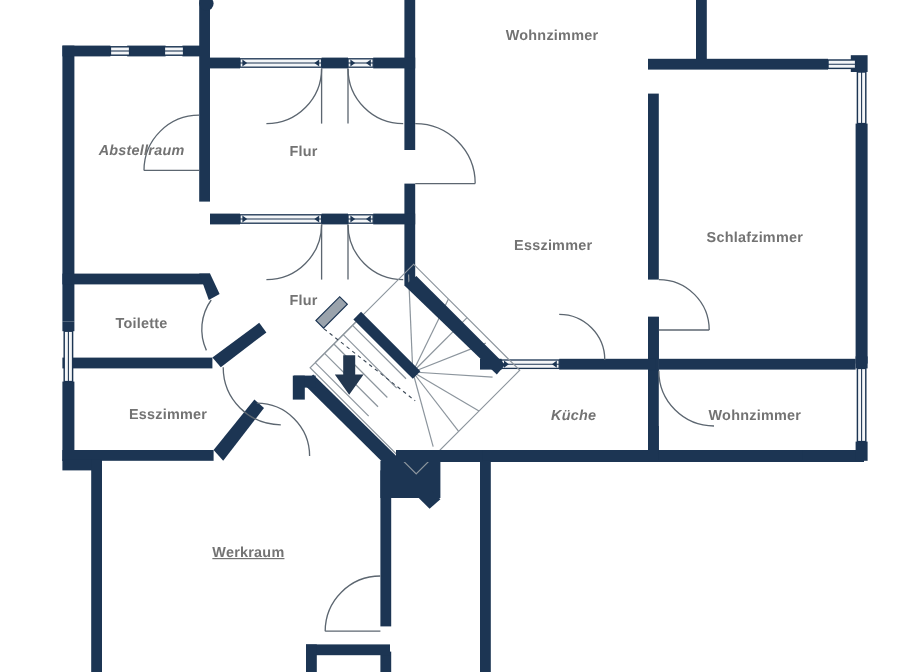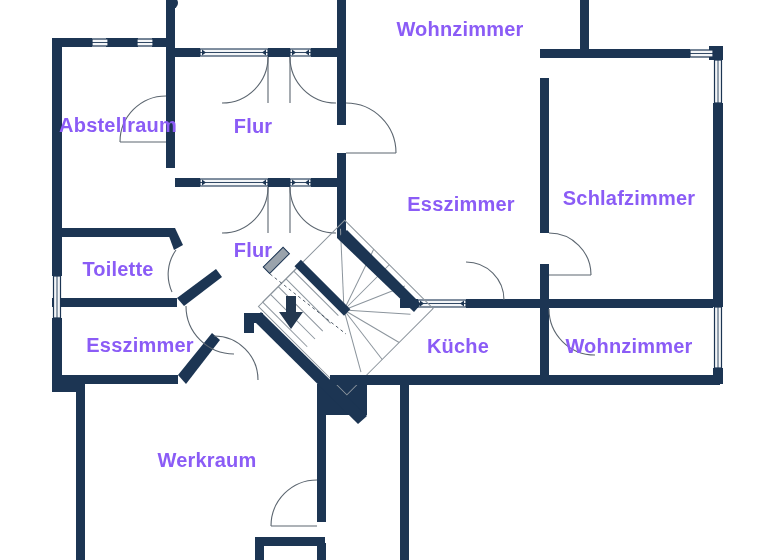--- a/index.html
+++ b/index.html
@@ -17,23 +17,23 @@
   }
   #plan-svg {
     position: absolute;
     inset: 0;
     display: block;
   }
   .room-label {
     position: absolute;
     transform: translate(-50%, -50%);
     white-space: nowrap;
-    color: #8b5cf6;
+    color: #737373;
     font-family: "Liberation Sans", sans-serif;
-    font-size: 20px;
+    font-size: 12px;
     font-weight: 700;
     letter-spacing: 0.2px;
     pointer-events: none;
   }
 </style>
 </head>
 <body>
 
 <div id="plan-root">
 
@@ -311,25 +311,25 @@
         </g>
 
         <g stroke="#3d4a58" stroke-width="0.9" stroke-dasharray="3 3" fill="none">
           <path d="M270,274 L346,334"></path>
         </g>
       </g>
 
     </g>
   </svg>
 
-  <div class="room-label" style="left:118px; top:125px;">Abstellraum</div>
+  <div class="room-label" style="left:118px; top:125px;font-style:italic;">Abstellraum</div>
   <div class="room-label" style="left:253px; top:126px;">Flur</div>
   <div class="room-label" style="left:460px; top:29px;">Wohnzimmer</div>
   <div class="room-label" style="left:629px; top:198px;">Schlafzimmer</div>
   <div class="room-label" style="left:446px; top:204px;margin-left:15px;">Esszimmer</div>
   <div class="room-label" style="left:253px; top:250px;">Flur</div>
   <div class="room-label" style="left:118px; top:269px;">Toilette</div>
   <div class="room-label" style="left:140px; top:345px;">Esszimmer</div>
-  <div class="room-label" style="left:458px; top:346px;">Küche</div>
+  <div class="room-label" style="left:478px; top:346px;font-style:italic;">Küche</div>
   <div class="room-label" style="left:629px; top:346px;">Wohnzimmer</div>
-  <div class="room-label" style="left:207px; top:460px;">Werkraum</div>
+  <div class="room-label" style="left:207px; top:460px;text-decoration:underline;">Werkraum</div>
 
 </div>
 
 </body></html>

